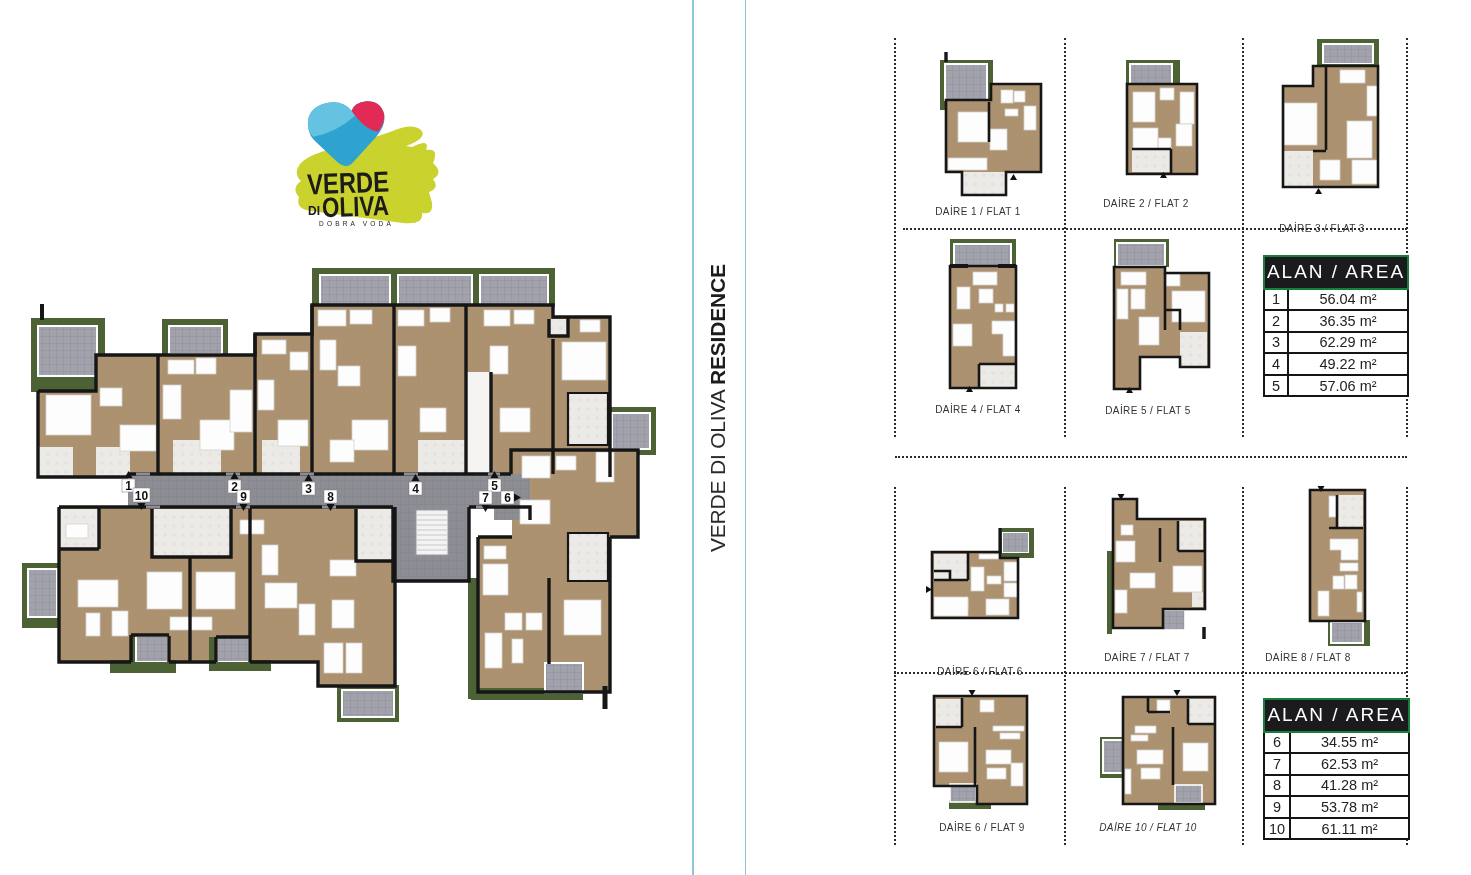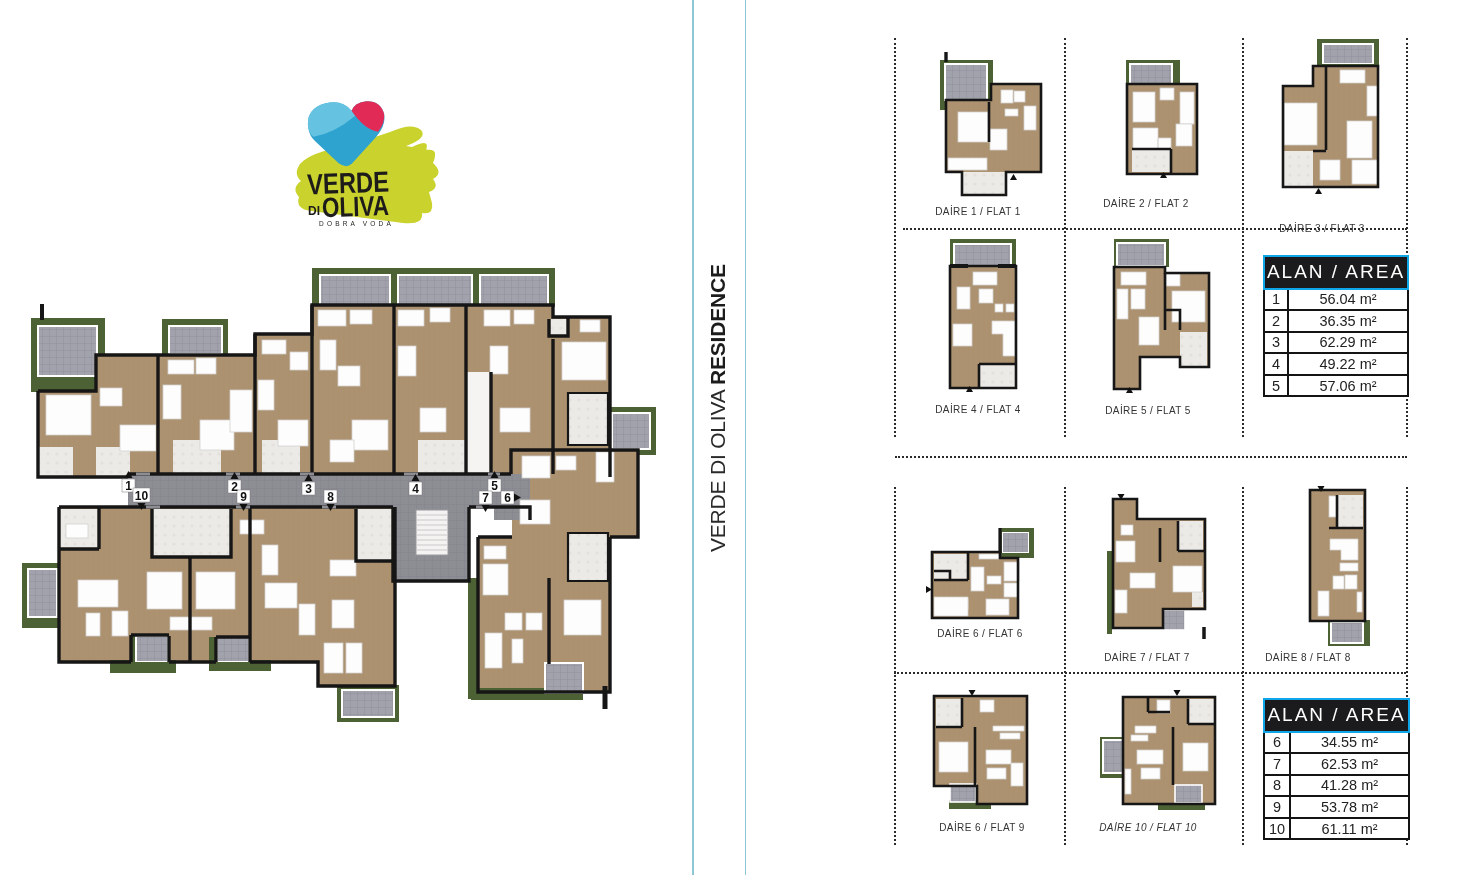--- a/index.html
+++ b/index.html
@@ -13,21 +13,21 @@
          text-align:center;}
   .vdot{position:absolute;width:0;border-left:2px dotted #2b2b2b;}
   .hdot{position:absolute;height:0;border-top:2px dotted #2b2b2b;}
   .flabel{position:absolute;font-size:10px;letter-spacing:0.4px;color:#333;
           text-align:center;white-space:nowrap;transform:translateX(-50%);}
   table.area{position:absolute;border-collapse:collapse;table-layout:fixed;}
   table.area td{border:2px solid #141414;font-size:14.5px;color:#222;
                 text-align:center;padding:0;height:19.6px;background:#fff;
                 white-space:nowrap;overflow:hidden;}
   table.area .hd{background:#1b1b1d;color:#fff;font-size:19px;height:30.5px;
-                 letter-spacing:2px;border:2px solid #0ea5e9;}
+                 letter-spacing:2px;border:2px solid #15803d;}
 </style>
 </head>
 <body>
 
 <svg class="abs" style="left:288px;top:92px" width="165" height="145" viewBox="0 0 165 145">
   <g fill="#cad32e">
     <path d="M12 72 Q5 82 13 89 Q3 96 11 105 Q7 117 23 119 L115 131 Q136 133 134 121 Q146 123 144 111 L141 100 Q152 96 145 87 Q156 81 145 71 Q151 59 136 57 L118 54 Q140 46 133 38 Q124 30 102 40 L60 54 Q22 60 12 72 Z"></path>
     <path d="M112 62 Q144 42 138 58 Q154 56 142 73 L135 84 L110 76 Z"></path>
   </g>
   <g transform="translate(0,4) scale(1,0.895) rotate(-6 60 40)">
@@ -286,21 +286,21 @@
 <div class="vdot" style="left:1406px;top:487px;height:358px;"></div>
 <div class="hdot" style="left:903px;top:228px;width:504px;"></div>
 <div class="hdot" style="left:895px;top:456px;width:512px;"></div>
 <div class="hdot" style="left:894px;top:672px;width:512px;"></div>
 
 <div class="flabel" style="left:978px;top:206px;">DAİRE 1 / FLAT 1</div>
 <div class="flabel" style="left:1146px;top:198px;">DAİRE 2 / FLAT 2</div>
 <div class="flabel" style="left:1322px;top:223px;">DAİRE 3 / FLAT 3</div>
 <div class="flabel" style="left:978px;top:404px;">DAİRE 4 / FLAT 4</div>
 <div class="flabel" style="left:1148px;top:405px;">DAİRE 5 / FLAT 5</div>
-<div class="flabel" style="left:980px;top:628px;text-align:right;">DAİRE 6 / FLAT 6</div>
+<div class="flabel" style="left:980px;top:666px;text-align:right;">DAİRE 6 / FLAT 6</div>
 <div class="flabel" style="left:1147px;top:652px;">DAİRE 7 / FLAT 7</div>
 <div class="flabel" style="left:1308px;top:652px;">DAİRE 8 / FLAT 8</div>
 <div class="flabel" style="left:982px;top:822px;">DAİRE 6 / FLAT 9</div>
 <div class="flabel" style="left:1148px;top:822px;font-style:italic;">DAİRE 10 / FLAT 10</div>
 
 <table class="area" style="left:1263px;top:255px;width:146px;">
   <colgroup>
       <col style="width:24px">
       <col>
     </colgroup>

